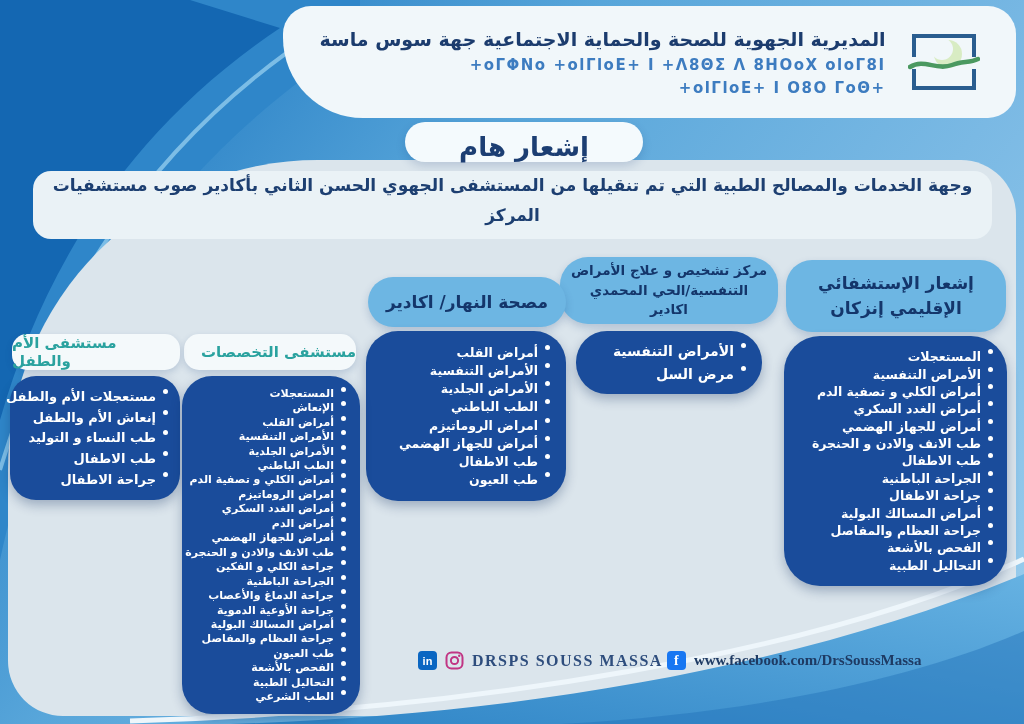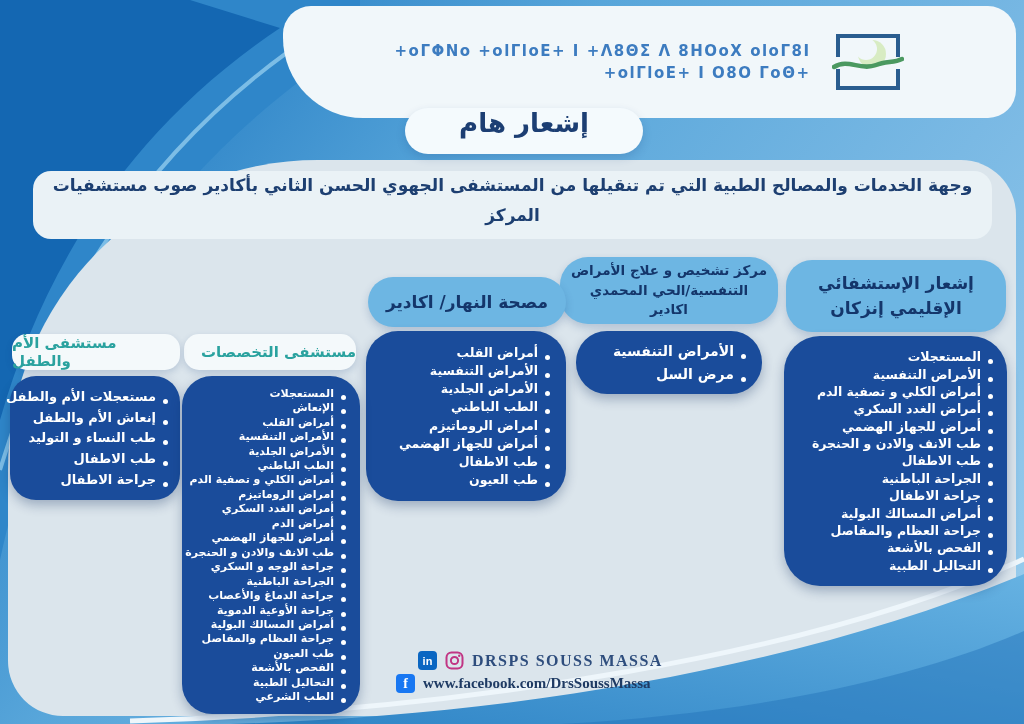--- a/index.html
+++ b/index.html
@@ -11,43 +11,43 @@
   .corner-svg{position:absolute;left:0;top:0;z-index:0;}
   .swoosh-svg{position:absolute;left:0;bottom:0;z-index:2;}
   .panel{position:absolute;left:8px;right:8px;top:160px;bottom:8px;background:#dbe5ec;
          border-radius:55px;border-top-left-radius:310px;z-index:1;}
   .header-strip{position:absolute;left:283px;right:8px;top:6px;height:112px;background:#f1f7fa;
          border-radius:28px;border-bottom-left-radius:80px;z-index:2;
          display:flex;align-items:center;justify-content:center;gap:22px;}
   .header-text{direction:rtl;text-align:right;}
   .org-title{font-size:19px;font-weight:bold;color:#1c3c6e;line-height:1.55;}
   .tifi{direction:ltr;font-size:15px;font-weight:bold;color:#3d7cc0;letter-spacing:1.5px;line-height:1.5;}
-  .notice-pill{position:absolute;left:405px;top:108px;width:238px;height:46px;background:#f4fafd;
-         border-radius:24px;z-index:3;display:flex;align-items:flex-start;justify-content:center;
+  .notice-pill{position:absolute;left:405px;top:122px;width:238px;height:40px;background:#f4fafd;
+         border-radius:24px;z-index:3;display:flex;align-items:flex-end;justify-content:center;
          box-shadow:0 4px 10px rgba(20,60,120,.18);}
   .notice-pill span{font-size:26px;font-weight:bold;color:#1c3e73;}
   .notice-box{position:absolute;left:33px;right:32px;top:171px;height:68px;background:#eaf2f6;
          border-radius:18px;z-index:3;direction:rtl;display:flex;flex-direction:row;
          justify-content:center;text-align:center;padding:0 18px;box-sizing:border-box;}
   .notice-box span{font-size:17px;font-weight:bold;color:#1d3f71;line-height:1.75;}
   .hpill{position:absolute;background:#6db6e3;border-radius:26px;z-index:3;direction:rtl;
          display:flex;align-items:center;justify-content:center;text-align:center;
          box-shadow:0 4px 8px rgba(20,60,120,.2);box-sizing:border-box;padding:4px 10px;}
   .hpill span{font-weight:bold;color:#14366b;line-height:1.45;}
   .darkbox{position:absolute;background:#1a4c9b;z-index:3;direction:rtl;box-sizing:border-box;
          box-shadow:0 5px 12px rgba(10,40,90,.3);}
   .list{display:flex;flex-direction:column;justify-content:space-around;height:100%;}
-  .li{display:flex;align-items:flex-end;gap:7px;white-space:nowrap;}
+  .li{display:flex;align-items:flex-start;gap:7px;white-space:nowrap;}
   .dot{width:5px;height:5px;border-radius:50%;background:#ffffff;flex:0 0 auto;}
   .lt{color:#ffffff;font-weight:bold;}
   .subpill{position:absolute;background:#f4f9fb;border-radius:15px;z-index:3;
          display:flex;align-items:center;justify-content:flex-end;
          box-shadow:0 3px 7px rgba(20,60,120,.18);}
   .subpill span{font-size:15px;font-weight:bold;color:#2aa29f;}
-  .footer{position:absolute;left:396px;top:651px;z-index:4;display:flex;flex-direction:column;gap:4px;
+  .footer{position:absolute;left:396px;top:651px;z-index:4;display:flex;flex-direction:row;gap:4px;
          font-family:"Liberation Serif","DejaVu Serif",serif;}
   .frow{display:flex;align-items:center;gap:8px;}
   .frow1{margin-left:22px;}
   .sname{font-size:16px;font-weight:bold;color:#2e4d7d;letter-spacing:1.5px;}
   .surl{font-size:15px;font-weight:bold;color:#1e3a63;}
   .ic{width:19px;height:19px;border-radius:4px;display:flex;align-items:center;justify-content:center;
       font-family:"Liberation Sans",sans-serif;font-weight:bold;color:#fff;}
   .ic-in{background:#0a66c2;font-size:11px;}
   .ic-fb{background:#1877f2;font-size:14px;font-family:"Liberation Serif",serif;}
 </style>
@@ -71,20 +71,21 @@
         <stop offset="1" stop-color="#66b2e2"></stop>
       </linearGradient>
     </defs>
     <path d="M1024,175 L230,175 C520,166 800,118 1024,25 Z" fill="url(#sw)"></path>
     <path d="M1024,175 L560,175 C760,164 920,128 1024,82 Z" fill="#2272b8" opacity="0.45"></path>
     <path d="M130,172 C470,162 820,104 1024,10" stroke="#eef6fb" stroke-width="5" fill="none"></path>
   </svg>
 
   <div class="header-strip">
     <div class="header-text">
+      <div class="org-title">المديرية الجهوية للصحة والحماية الاجتماعية جهة سوس ماسة</div>
       <div class="tifi">+oΓΦΝo +olΓloE+ I +Λ8ΘΣ Λ 8ΗΟoΧ oloΓ8I</div>
       <div class="tifi">+olΓloE+ I Ο8Ο ΓoΘ+</div>
     </div>
     <svg width="72" height="64" viewBox="0 0 72 64">
       <path d="M6,27 L6,6 L66,6 L66,27" stroke="#2a5d8f" stroke-width="4" fill="none"></path>
       <path d="M6,39 L6,58 L66,58 L66,39" stroke="#2a5d8f" stroke-width="4" fill="none"></path>
       <circle cx="40" cy="24" r="14" fill="#d8ecc3"></circle>
       <circle cx="34" cy="19" r="11" fill="#f1f7fa"></circle>
       <path d="M2,37 C16,28 28,41 44,35 C54,31 62,33 70,29" stroke="#4b9960" stroke-width="4.5" fill="none" stroke-linecap="round"></path>
     </svg>
@@ -289,21 +290,21 @@
         <div class="li">
         <span class="dot"></span>
         <span class="lt">أمراض للجهاز الهضمي</span>
       </div>
         <div class="li">
         <span class="dot"></span>
         <span class="lt">طب الانف والادن و الحنجرة</span>
       </div>
         <div class="li">
         <span class="dot"></span>
-        <span class="lt">جراحة الوجه و السكري</span>
+        <span class="lt">جراحة الكلي و الفكين</span>
       </div>
         <div class="li">
         <span class="dot"></span>
         <span class="lt">الجراحة الباطنية</span>
       </div>
         <div class="li">
         <span class="dot"></span>
         <span class="lt">جراحة الدماغ والأعصاب</span>
       </div>
         <div class="li">

